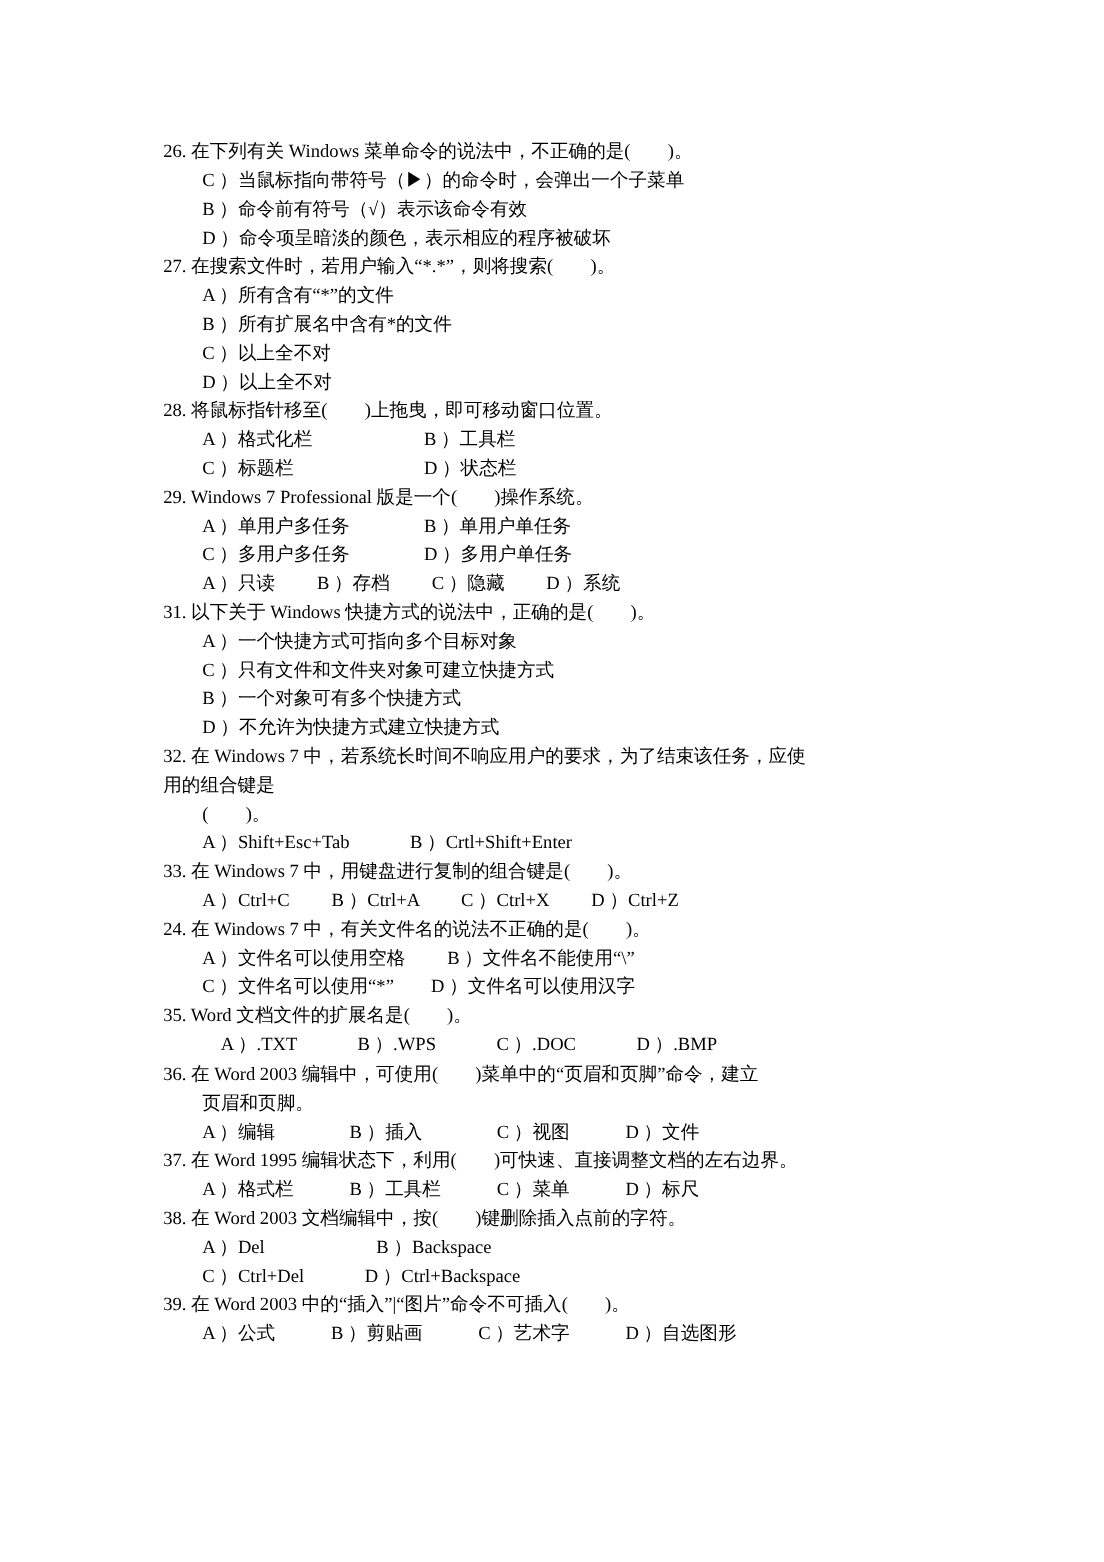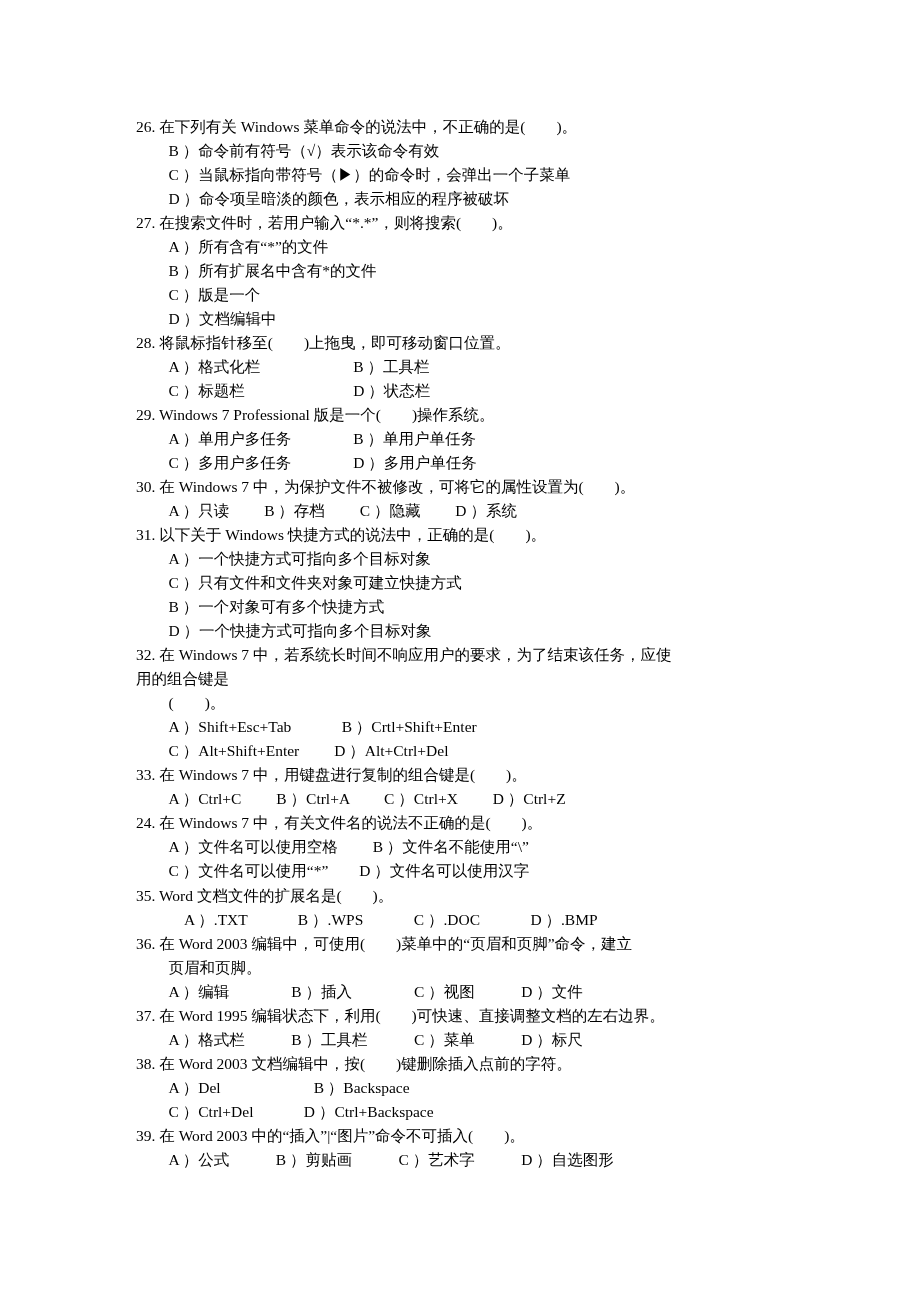--- a/index.html
+++ b/index.html
@@ -21,57 +21,55 @@
   .stem { text-indent: 0; }
   .opt-line { padding-left: 2.1em; }
   .cont { padding-left: 2.1em; }
 </style>
 </head>
 <body>
 
 <div class="page" id="container">
     <div class="q">
       <div class="stem"><span>26.</span> <span>在下列有关 Windows 菜单命令的说法中，不正确的是(　　)。</span></div>
+      <div class="opt-line">C ）当鼠标指向带符号（▶）的命令时，会弹出一个子菜单</div>
       <div class="opt-line">B ）命令前有符号（√）表示该命令有效</div>
-      <div class="opt-line">C ）当鼠标指向带符号（▶）的命令时，会弹出一个子菜单</div>
       <div class="opt-line">D ）命令项呈暗淡的颜色，表示相应的程序被破坏</div>
     </div>
     <div class="q">
       <div class="stem"><span>27.</span> <span>在搜索文件时，若用户输入“*.*”，则将搜索(　　)。</span></div>
       <div class="opt-line">A ）所有含有“*”的文件</div>
       <div class="opt-line">B ）所有扩展名中含有*的文件</div>
-      <div class="opt-line">C ）版是一个</div>
-      <div class="opt-line">D ）文档编辑中</div>
+      <div class="opt-line">C ）以上全不对</div>
+      <div class="opt-line">D ）以上全不对</div>
     </div>
     <div class="q">
       <div class="stem"><span>28.</span> <span>将鼠标指针移至(　　)上拖曳，即可移动窗口位置。</span></div>
       <div class="opt-line">A ）格式化栏　　　　　　B ）工具栏</div>
       <div class="opt-line">C ）标题栏　　　　　　　D ）状态栏</div>
     </div>
     <div class="q">
       <div class="stem"><span>29.</span> <span>Windows 7 Professional 版是一个(　　)操作系统。</span></div>
       <div class="opt-line">A ）单用户多任务　　　　B ）单用户单任务</div>
       <div class="opt-line">C ）多用户多任务　　　　D ）多用户单任务</div>
     </div>
     <div class="q">
-      <div class="stem"><span>30.</span> <span>在 Windows 7 中，为保护文件不被修改，可将它的属性设置为(　　)。</span></div>
       <div class="opt-line">A ）只读　　 B ）存档　　 C ）隐藏　　 D ）系统</div>
     </div>
     <div class="q">
       <div class="stem"><span>31.</span> <span>以下关于 Windows 快捷方式的说法中，正确的是(　　)。</span></div>
       <div class="opt-line">A ）一个快捷方式可指向多个目标对象</div>
       <div class="opt-line">C ）只有文件和文件夹对象可建立快捷方式</div>
       <div class="opt-line">B ）一个对象可有多个快捷方式</div>
-      <div class="opt-line">D ）一个快捷方式可指向多个目标对象</div>
+      <div class="opt-line">D ）不允许为快捷方式建立快捷方式</div>
     </div>
     <div class="q">
       <div class="stem"><span>32.</span> <span>在 Windows 7 中，若系统长时间不响应用户的要求，为了结束该任务，应使用的组合键是</span></div>
       <div class="cont">(　　)。</div>
       <div class="opt-line">A ）Shift+Esc+Tab　　　 B ）Crtl+Shift+Enter</div>
-      <div class="opt-line">C ）Alt+Shift+Enter　　 D ）Alt+Ctrl+Del</div>
     </div>
     <div class="q">
       <div class="stem"><span>33.</span> <span>在 Windows 7 中，用键盘进行复制的组合键是(　　)。</span></div>
       <div class="opt-line">A ）Ctrl+C　　 B ）Ctrl+A　　 C ）Ctrl+X　　 D ）Ctrl+Z</div>
     </div>
     <div class="q">
       <div class="stem"><span>24.</span> <span>在 Windows 7 中，有关文件名的说法不正确的是(　　)。</span></div>
       <div class="opt-line">A ）文件名可以使用空格　　 B ）文件名不能使用“\”</div>
       <div class="opt-line">C ）文件名可以使用“*”　　D ）文件名可以使用汉字</div>
     </div>

